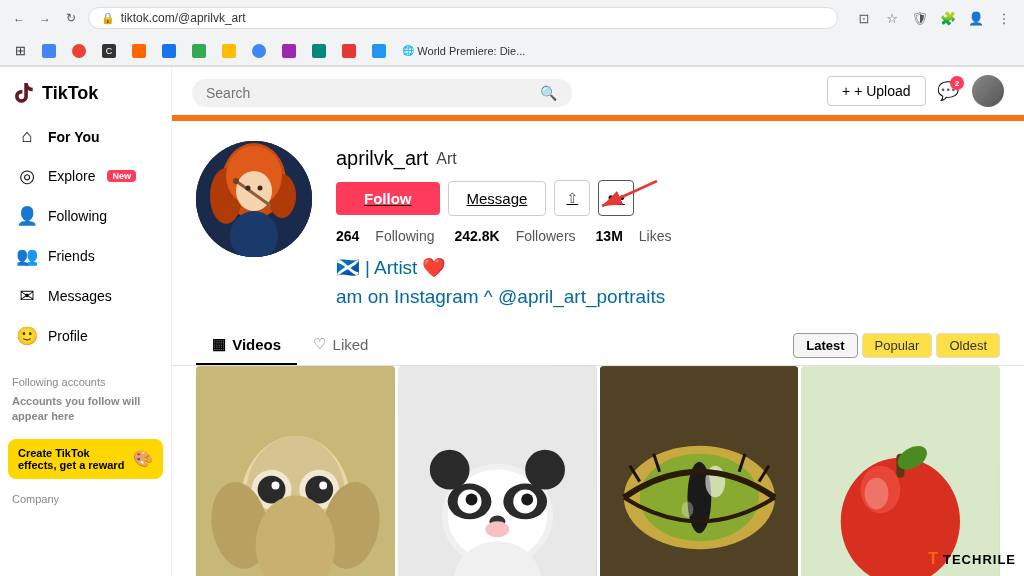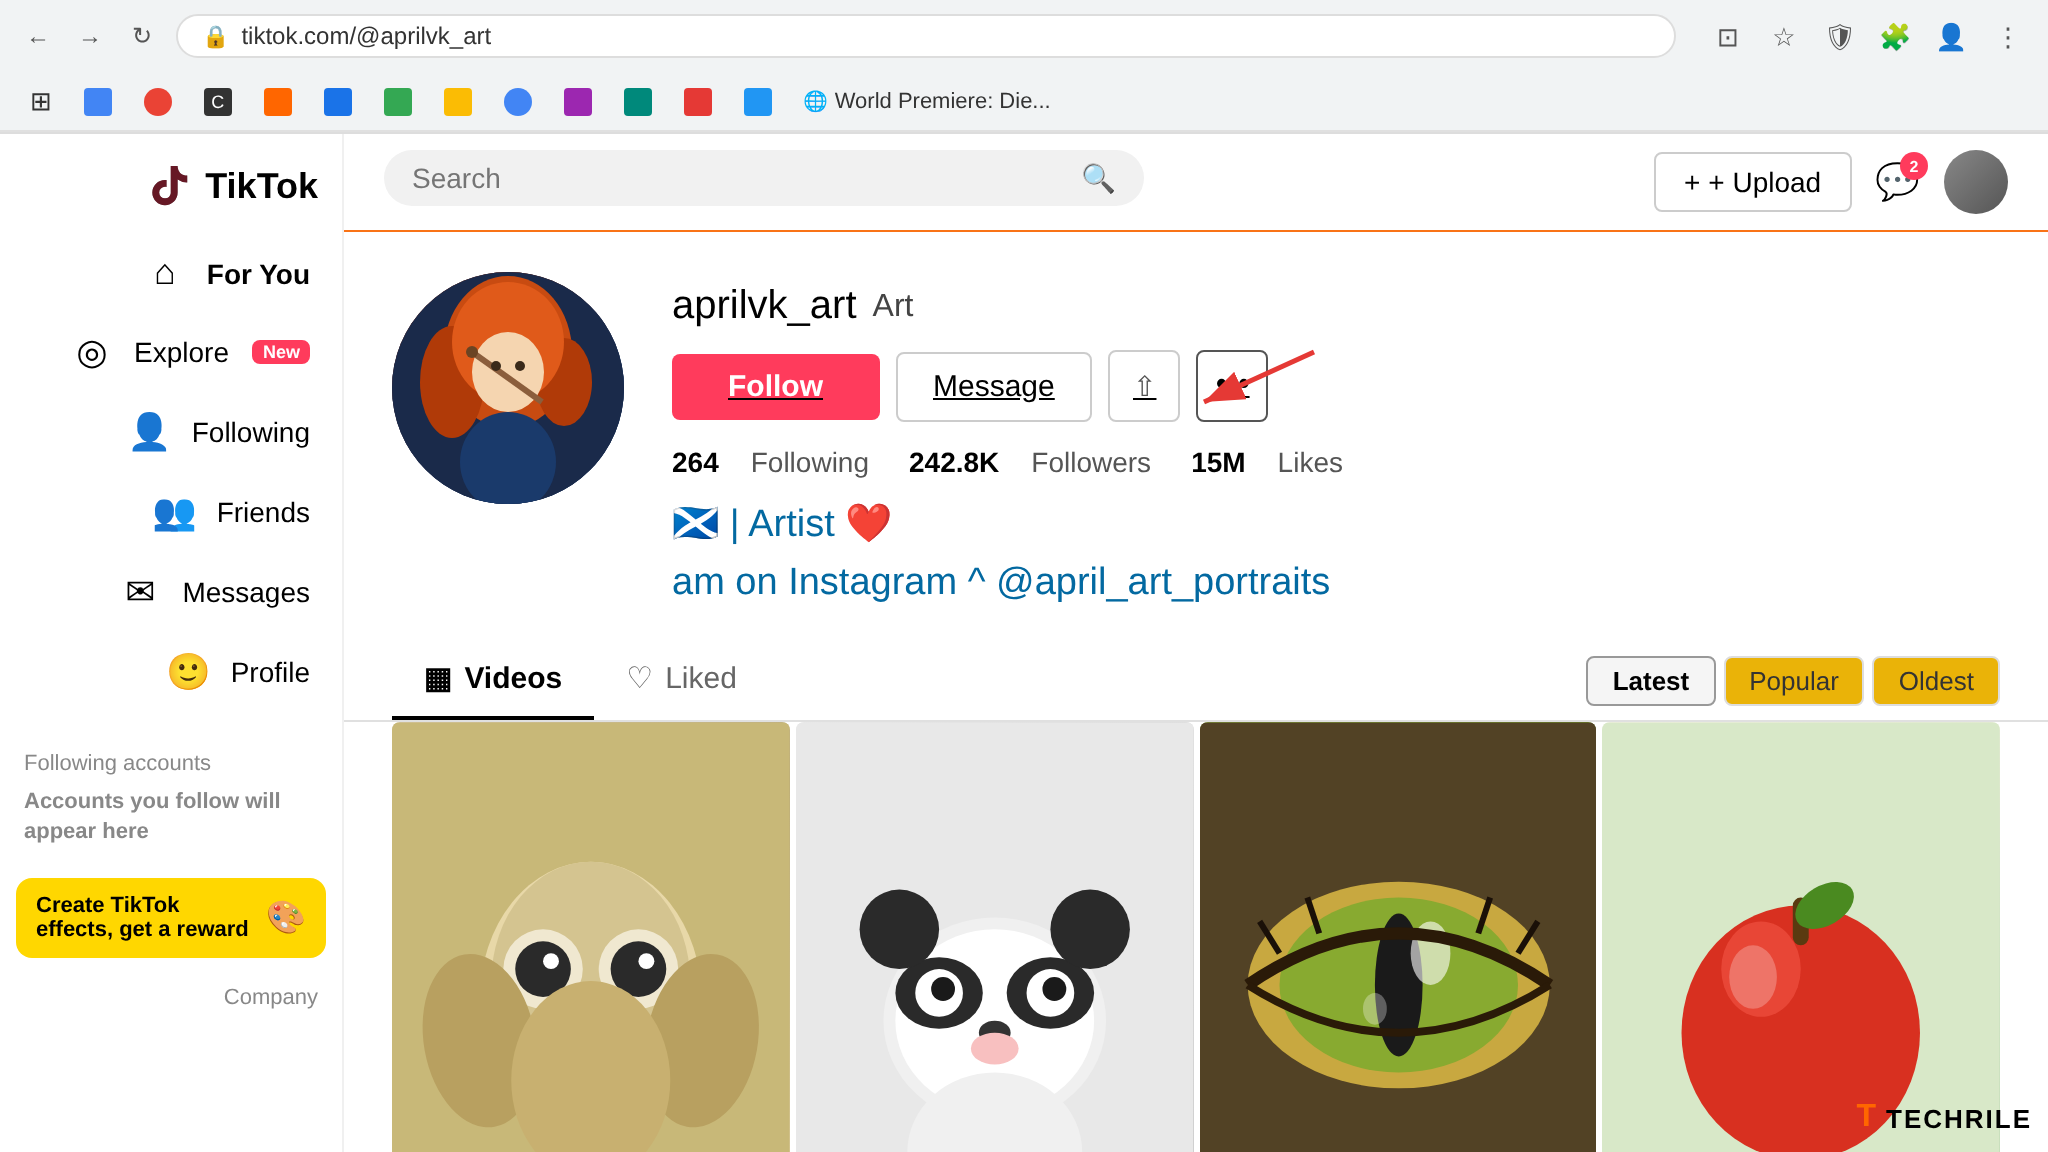--- a/index.html
+++ b/index.html
@@ -34,21 +34,21 @@
       display: flex; align-items: center; gap: 3px; font-size: 11px; color: #333; white-space: nowrap;
       padding: 2px 5px; border-radius: 3px; cursor: pointer;
     }
 
     
     .app-layout { display: flex; height: calc(576px - 66px); background: #fff; }
 
     
     .sidebar {
       width: 172px; min-width: 172px; padding: 10px 0; border-right: 1px solid #f0f0f0;
-      overflow-y: auto; display: flex; flex-direction: column; align-items: flex-end;
+      overflow-y: auto; display: flex; flex-direction: column;
     }
     .logo-area { display: flex; align-items: center; gap: 6px; padding: 4px 12px 12px; }
     .tiktok-logo-icon { width: 24px; height: 24px; }
     .logo-text { font-size: 18px; font-weight: 700; color: #000; }
     .nav-item {
       display: flex; align-items: center; gap: 10px; padding: 8px 12px; cursor: pointer;
       border-radius: 6px; margin: 1px 4px; font-size: 14px; font-weight: 500; color: #000;
     }
     .nav-item.active { font-weight: 700; }
     .nav-icon { font-size: 18px; width: 22px; text-align: center; }
@@ -113,21 +113,21 @@
       display: flex; align-items: center; padding: 0 24px; border-bottom: 1px solid #e0e0e0;
       margin-top: 14px; gap: 0;
     }
     .tab-item {
       display: flex; align-items: center; gap: 6px; padding: 10px 16px; font-size: 15px;
       cursor: pointer; color: #666; border-bottom: 2px solid transparent; font-weight: 500;
     }
     .tab-item.active { color: #000; border-bottom: 2px solid #000; font-weight: 700; }
     .sort-btn {
       padding: 4px 12px; font-size: 13px; border: 1px solid #ddd; border-radius: 4px;
-      cursor: pointer; background: #eab308; color: #333;
+      cursor: pointer; background: #fde047; color: #333;
     }
     .sort-btn.active { background: #f5f5f5; font-weight: 600; color: #000; border-color: #999; }
 
     
     .video-grid {
       display: grid; grid-template-columns: repeat(4, 1fr); gap: 3px; padding: 0 24px 12px;
     }
     .video-thumb {
       aspect-ratio: 3/4; border-radius: 4px; overflow: hidden; cursor: pointer;
     }
@@ -263,21 +263,21 @@
     <div class="create-effects-btn">
       <span>Create TikTok effects, get a reward</span>
       <span style="font-size:16px;">🎨</span>
     </div>
 
     <div class="company-label">Company</div>
   </div>
 
   <div class="main-content">
 
-    <div style="display:flex; align-items:flex-start; padding: 8px 20px; border-bottom: 1px solid #f97316; gap: 16px;">
+    <div style="display:flex; align-items:flex-end; padding: 8px 20px; border-bottom: 6px solid #f97316; gap: 16px;">
       <div style="flex:1; max-width:380px; background:#f1f1f1; border-radius:20px; display:flex; align-items:center; padding: 6px 14px; gap:8px;">
         <input type="text" style="border: none; background: transparent; flex: 1 1 0%; font-size: 14px; outline: none; color: rgb(51, 51, 51);" placeholder="Search">
         <span style="color:#888; font-size:14px;">🔍</span>
       </div>
       <div style="margin-left:auto; display:flex; align-items:center; gap:12px;">
         <button style="background:#fff; border:1.5px solid #ccc; border-radius:4px; padding:6px 14px; font-size:14px; cursor:pointer; display:flex; align-items:center; gap:4px;">
           <span>+</span>
           <span>+ Upload</span>
         </button>
         <div style="position:relative;">
@@ -337,21 +337,21 @@
           <div class="stats-row">
             <div class="stat-item">
               <span class="stat-num">264</span>
               <span class="stat-label">Following</span>
             </div>
             <div class="stat-item">
               <span class="stat-num">242.8K</span>
               <span class="stat-label">Followers</span>
             </div>
             <div class="stat-item">
-              <span class="stat-num">15M</span>
+              <span class="stat-num">13M</span>
               <span class="stat-label">Likes</span>
             </div>
           </div>
           <div class="bio">
             <div>🏴󠁧󠁢󠁳󠁣󠁴󠁿 | Artist ❤️</div>
             <div>am on Instagram ^ @april_art_portraits</div>
           </div>
         </div>
       </div>
 

